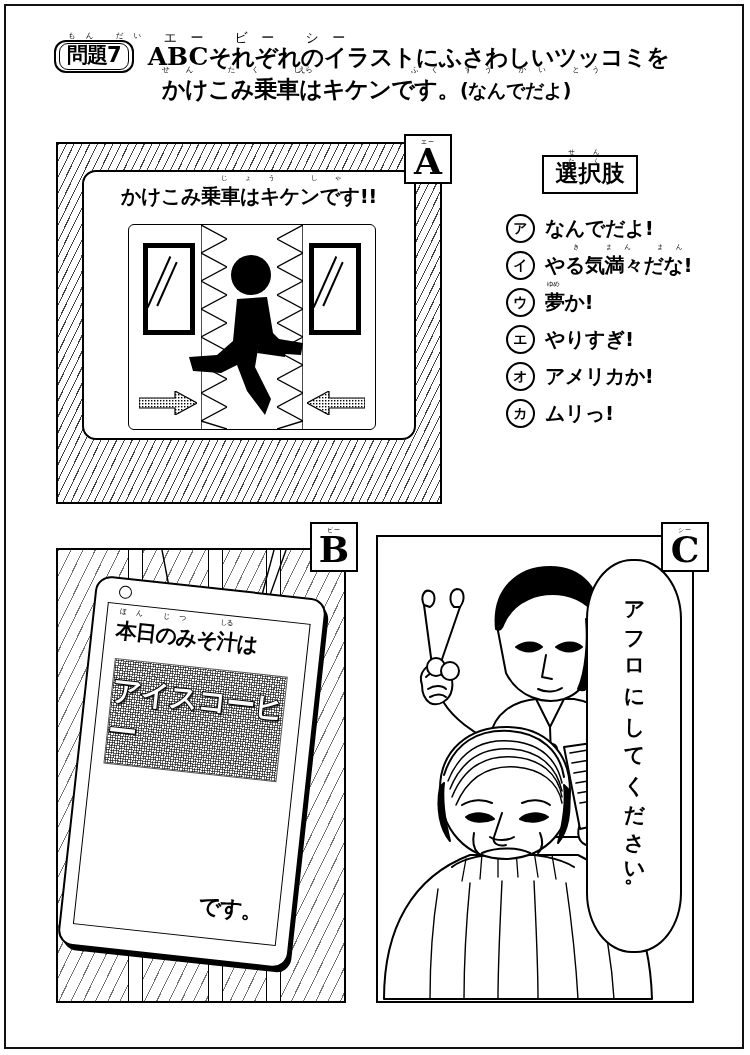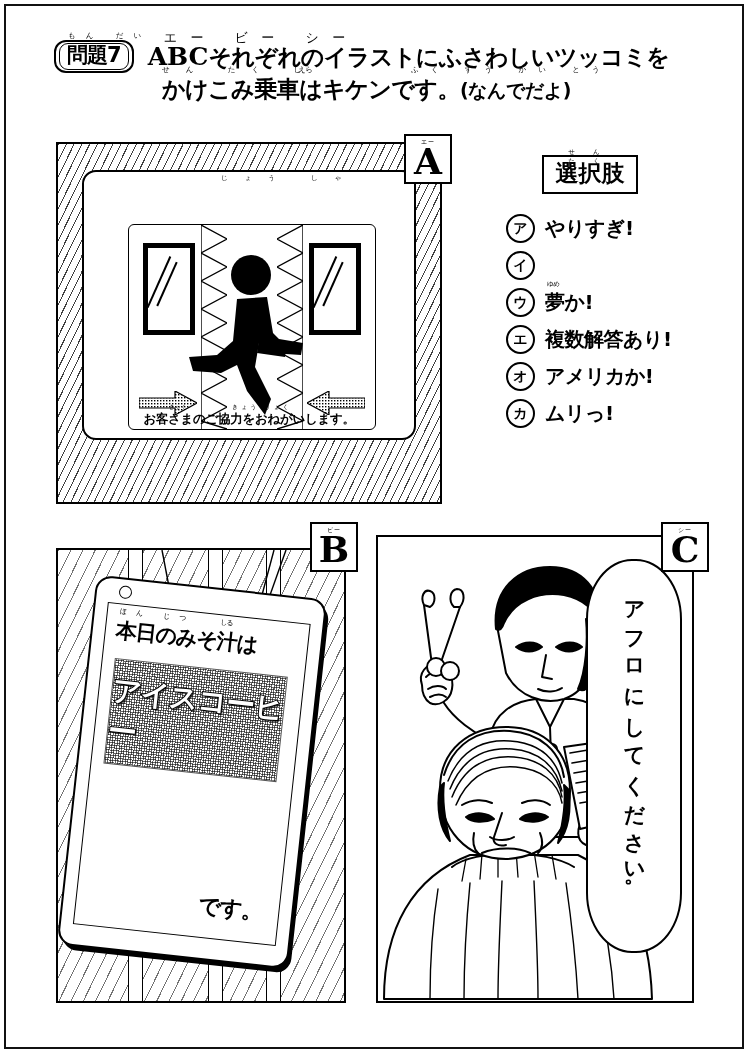--- a/index.html
+++ b/index.html
@@ -217,20 +217,21 @@
     <span>かけこみ乗車はキケンです。</span><span class="paren">(なんでだよ)</span>
   </div>
 </div>
 
 <div class="panel" id="panelA">
   <div class="a-bg hatch"></div>
 
   <div class="sign">
     <div class="sign-title">
       <span class="r1">じょう しゃ</span>
+      <span>かけこみ乗車はキケンです!!</span>
     </div>
 
     <div class="door-area">
 
       <div class="door-win l">
         <div class="win-glint" style="left:10px;top:6px;height:56px;"></div>
         <div class="win-glint" style="left:18px;top:12px;height:48px;"></div>
       </div>
 
       <div class="door-win r">
@@ -263,62 +264,61 @@
             </pattern>
           </defs>
           <polygon points="0,7 36,7 36,0 58,12 36,24 36,17 0,17" fill="url(#tn1)" stroke="#000" stroke-width="1.2"></polygon>
         </svg>
         <svg class="arrow r" viewBox="0 0 58 24">
           <polygon points="58,7 22,7 22,0 0,12 22,24 22,17 58,17" fill="url(#tn1)" stroke="#000" stroke-width="1.2"></polygon>
         </svg>
       </div>
     </div>
 
-    <div class="sign-foot">
-      <span class="rf1">きゃく</span>
-      <span class="rf2">きょう りょく</span>
-      <span>お客さまのご協力をおねがいします。</span>
-    </div>
   </div>
 </div>
 
 <div class="panel-label" style="left:404px;top:134px;">
   <span class="lruby">エー</span>
   <span class="letter">A</span>
 </div>
 
 <div class="choices">
   <div class="choices-head">
     <span class="chr">せん たく し</span>
     <span>選択肢</span>
   </div>
 
   <div class="choice-list">
     <div class="choice">
       <div class="cmark">ア</div>
       <div class="ctext">
         <span class="cr" style="left:0px"></span>
-        <span>やりすぎ!</span>
+        <span>なんでだよ!</span>
       </div>
     </div>
     <div class="choice">
       <div class="cmark">イ</div>
+      <div class="ctext">
+        <span class="cr" style="left:28px;letter-spacing:12px;">き まん まん</span>
+        <span>やる気満々だな!</span>
+      </div>
     </div>
     <div class="choice">
       <div class="cmark">ウ</div>
       <div class="ctext">
         <span class="cr" style="left:2px">ゆめ</span>
         <span>夢か!</span>
       </div>
     </div>
     <div class="choice">
       <div class="cmark">エ</div>
       <div class="ctext">
         <span class="cr" style="left:0px"></span>
-        <span>複数解答あり!</span>
+        <span>やりすぎ!</span>
       </div>
     </div>
     <div class="choice">
       <div class="cmark">オ</div>
       <div class="ctext">
         <span class="cr" style="left:0px"></span>
         <span>アメリカか!</span>
       </div>
     </div>
     <div class="choice">

